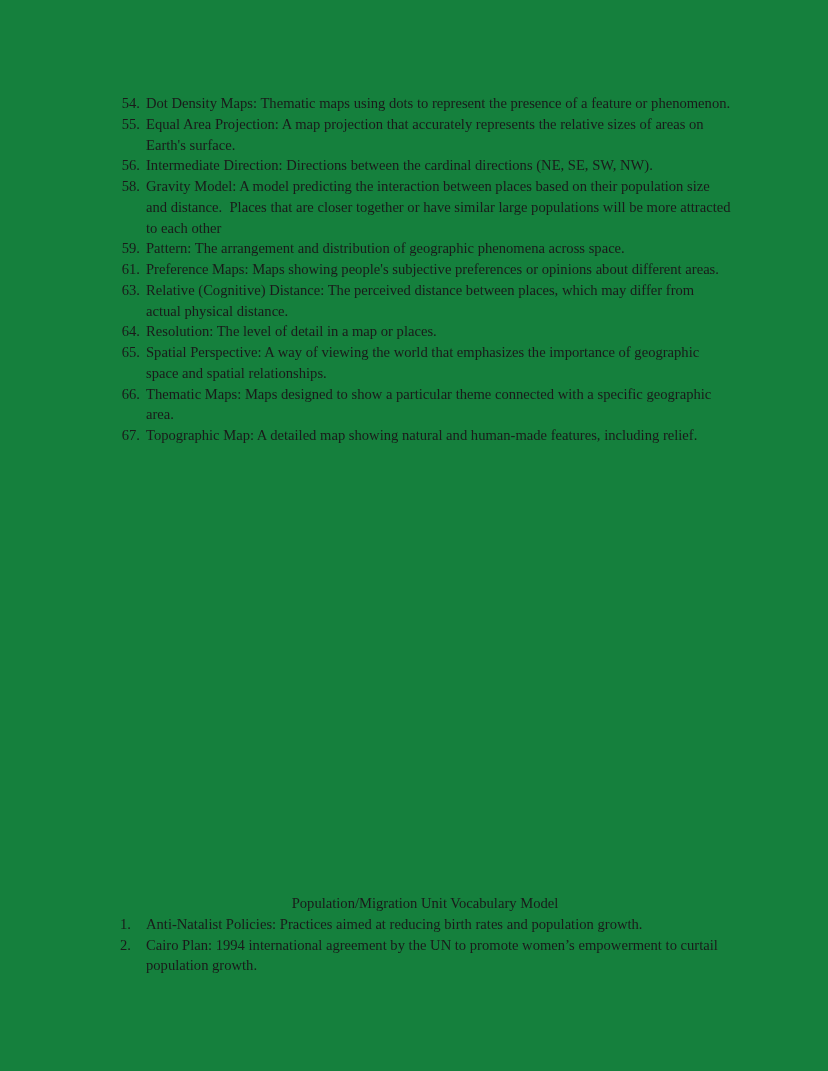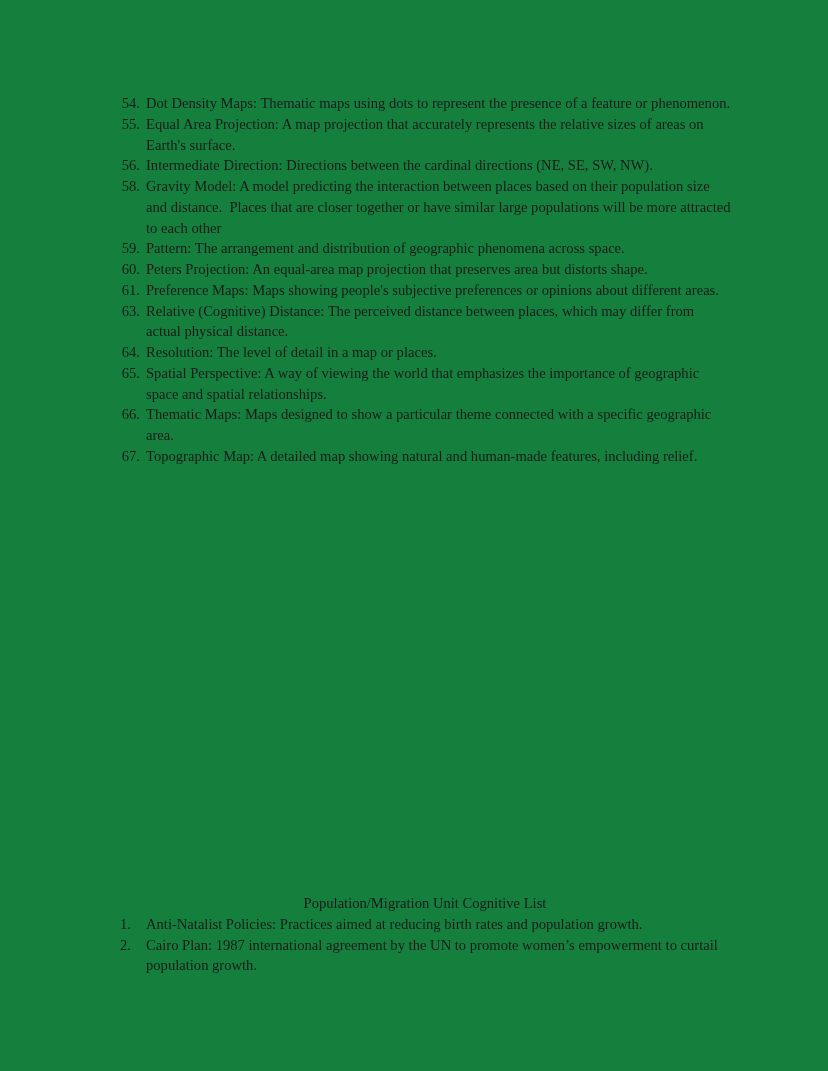--- a/index.html
+++ b/index.html
@@ -98,24 +98,20 @@
         </li>
         <li>
           <span class="num">58.</span>
           <span class="txt">Gravity Model: A model predicting the interaction between places based on their population size and distance.  Places that are closer together or have similar large populations will be more attracted to each other</span>
         </li>
         <li>
           <span class="num">59.</span>
           <span class="txt">Pattern: The arrangement and distribution of geographic phenomena across space.</span>
         </li>
         <li>
-          <span class="num">60.</span>
-          <span class="txt">Peters Projection: An equal-area map projection that preserves area but distorts shape.</span>
-        </li>
-        <li>
           <span class="num">61.</span>
           <span class="txt">Preference Maps: Maps showing people's subjective preferences or opinions about different areas.</span>
         </li>
         <li>
           <span class="num">63.</span>
           <span class="txt">Relative (Cognitive) Distance: The perceived distance between places, which may differ from actual physical distance.</span>
         </li>
         <li>
           <span class="num">64.</span>
           <span class="txt">Resolution: The level of detail in a map or places.</span>
@@ -129,26 +125,26 @@
           <span class="txt">Thematic Maps: Maps designed to show a particular theme connected with a specific geographic area.</span>
         </li>
         <li>
           <span class="num">67.</span>
           <span class="txt">Topographic Map: A detailed map showing natural and human-made features, including relief.</span>
         </li>
       </ol>
   </div>
 
   <div class="section-two">
-    <div class="section-heading">Population/Migration Unit Cognitive List</div>
+    <div class="section-heading">Population/Migration Unit Vocabulary Model</div>
     <ol class="voc-list single-digit" id="list-two">
         <li>
           <span class="num">1.</span>
           <span class="txt">Anti-Natalist Policies: Practices aimed at reducing birth rates and population growth.</span>
         </li>
         <li>
           <span class="num">2.</span>
-          <span class="txt">Cairo Plan: 1987 international agreement by the UN to promote women’s empowerment to curtail population growth.</span>
+          <span class="txt">Cairo Plan: 1994 international agreement by the UN to promote women’s empowerment to curtail population growth.</span>
         </li>
       </ol>
   </div>
 
 </div>
 
 </body></html>

